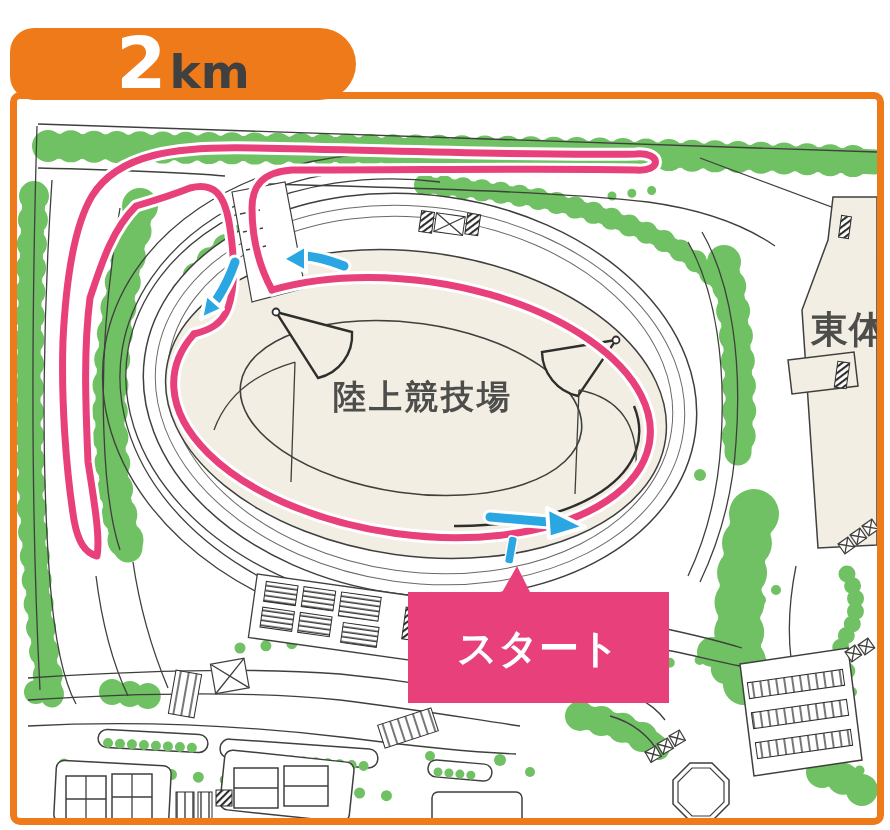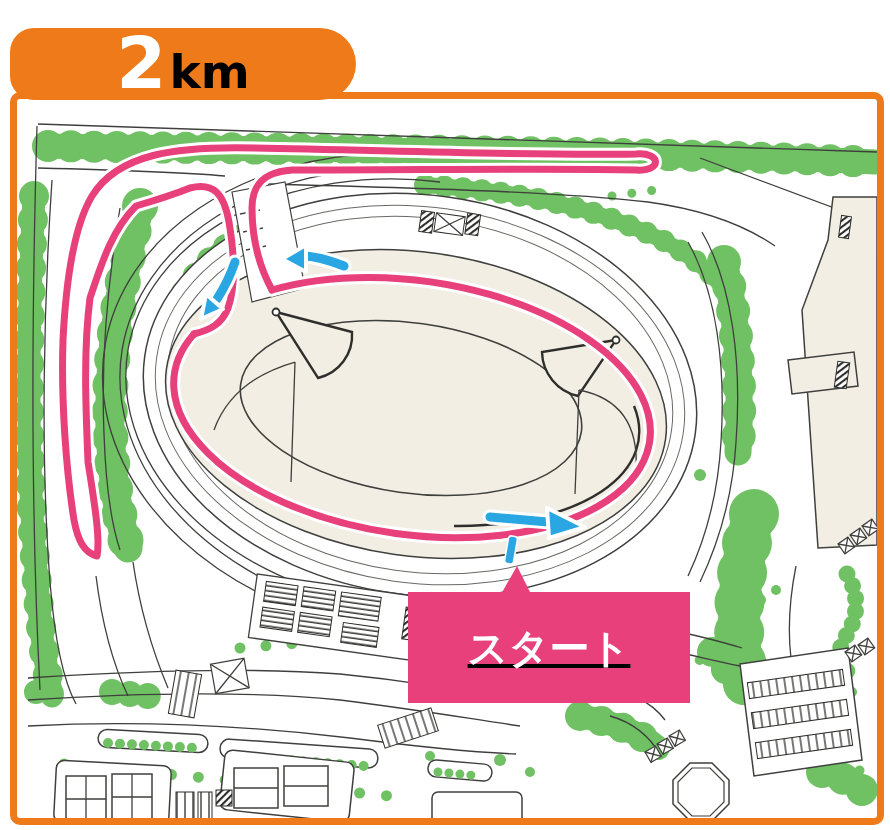--- a/index.html
+++ b/index.html
@@ -7,27 +7,27 @@
          font-family:"DejaVu Sans","Liberation Sans",sans-serif;}
   
   #map-frame{position:absolute;left:10px;top:92px;width:860px;height:719px;
              border:7px solid var(--frame-orange);border-radius:10px;background:#fff;overflow:hidden;}
   #map-svg{position:absolute;left:0;top:0;}
   
   #km-badge{position:absolute;left:10px;top:28px;width:346px;height:72px;background:var(--frame-orange);
             border-radius:24px 36px 36px 24px;display:flex;align-items:baseline;justify-content:center;
             padding-top:2px;box-sizing:border-box;z-index:5;}
   #km-badge .big{font-size:72px;font-weight:800;color:#fff;line-height:66px;}
-  #km-badge .small{font-size:47px;font-weight:800;color:#000000;margin-left:3px;}
+  #km-badge .small{font-size:47px;font-weight:800;color:#404040;margin-left:3px;}
   
   .maplabel{position:absolute;color:var(--label-gray);font-weight:600;white-space:nowrap;z-index:3;}
   #stadium-label{left:266px;top:276px;width:280px;text-align:center;font-size:33px;letter-spacing:3px;}
   #building-label{left:794px;top:206px;font-size:37px;letter-spacing:1px;}
-  #sf-badge{position:absolute;left:391px;top:493px;width:282px;height:111px;background:var(--course-pink);
-            z-index:4;display:flex;flex-direction:column;align-items:center;justify-content:center;text-decoration:underline;}
+  #sf-badge{position:absolute;left:391px;top:493px;width:261px;height:111px;background:var(--course-pink);
+            z-index:4;display:flex;flex-direction:column;align-items:center;justify-content:center;}
   #sf-badge div{color:#fff;font-size:40px;font-weight:700;line-height:48px;white-space:nowrap;}
   
   .rd{stroke:#3f3f3d;stroke-width:1.3;fill:none;}
   .rdt{stroke:#2e2e2c;stroke-width:2.4;fill:none;}
   .tb{stroke:var(--tree-green);fill:none;stroke-linecap:round;}
   .gd{fill:var(--tree-green);}
   .bld{fill:var(--stadium-beige);stroke:#3f3f3d;stroke-width:1.5;}
   .wht{fill:#fff;stroke:#3f3f3d;stroke-width:1.5;}
   .csg{stroke:#fff;stroke-width:13;fill:none;stroke-linecap:round;stroke-linejoin:round;}
   .crs{stroke:var(--course-pink);stroke-width:7;fill:none;stroke-linecap:round;stroke-linejoin:round;}
@@ -260,20 +260,22 @@
         </g>
         <g>
           <path class="acsg" d="M235 262 Q228 282 217 299"></path>
           <path class="ash" d="M235 262 Q228 282 217 299"></path>
           <polygon class="ahd" points="206,294 201,319 223,309"></polygon>
         </g>
         <rect x="506.5" y="536" width="9" height="28" rx="3" fill="var(--arrow-blue)" stroke="#fff" stroke-width="1.5" transform="rotate(10 511 550)"></rect>
       </g>
     </svg>
 
+    <div class="maplabel" id="stadium-label">陸上競技場</div>
+    <div class="maplabel" id="building-label">東体</div>
     <div id="sf-badge">
       <div>スタート</div>
     </div>
   </div>
 
   <div id="km-badge">
     <span class="big">2</span>
     <span class="small">km</span>
   </div>
 </div>

